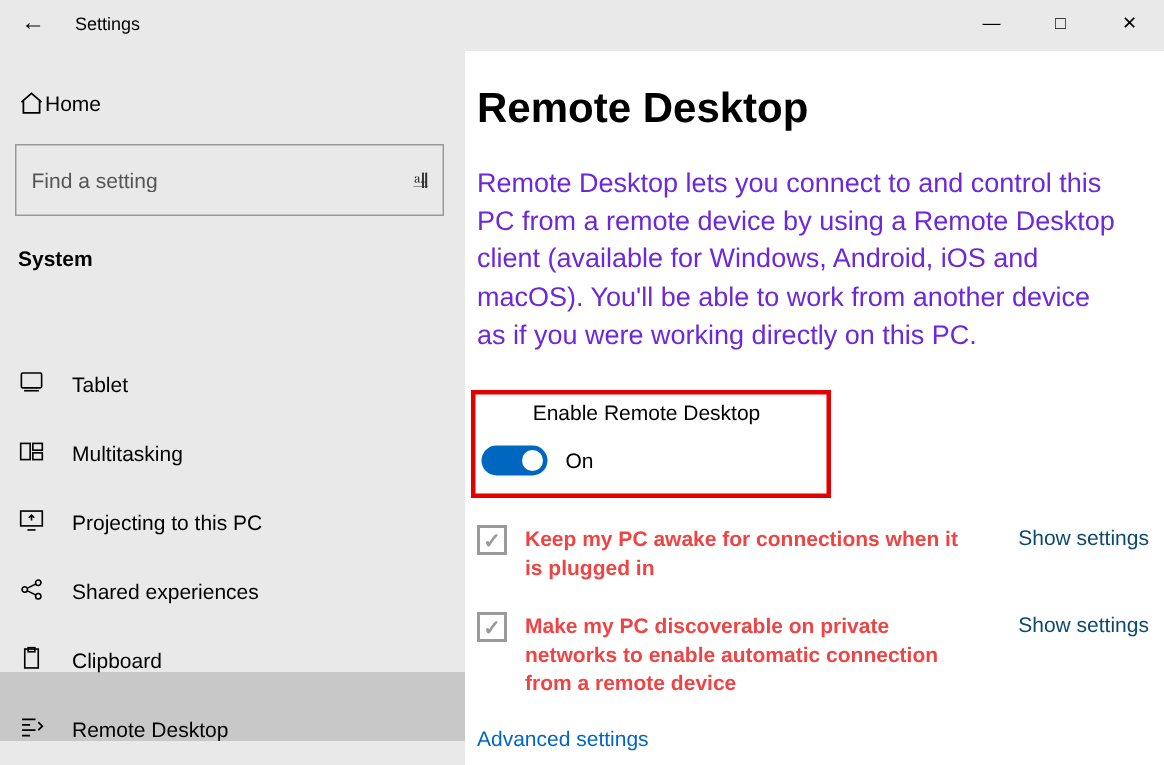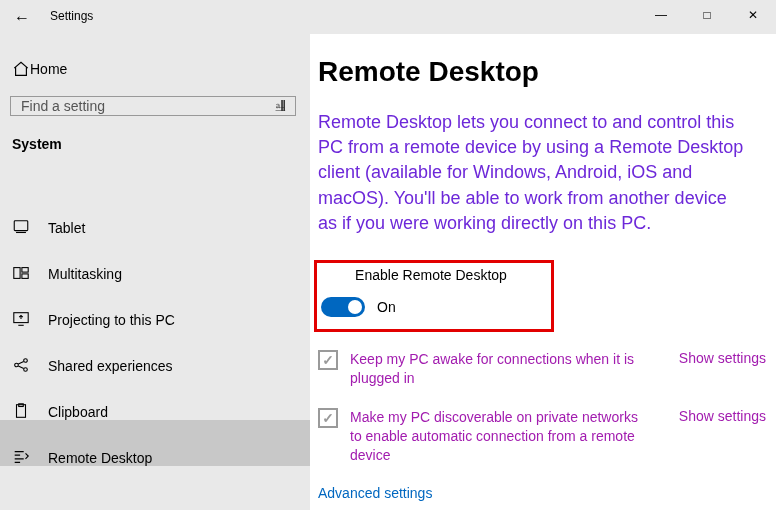--- a/index.html
+++ b/index.html
@@ -11,21 +11,21 @@
     .window-controls { display: flex; }
     .wc { width: 46px; height: 30px; display: flex; align-items: center; justify-content: center; font-size: 12px; font-family: "Segoe MDL2 Assets", "Segoe UI Symbol", sans-serif; }
 
     .main { flex: 1; display: flex; overflow: hidden; }
 
     .sidebar { width: 310px; background: #e9e9e9; padding-top: 20px; display: flex; flex-direction: column; }
     .home { display: flex; align-items: center; padding: 6px 14px 0 12px; font-size: 14px; }
     .home svg { width: 18px; height: 18px; }
 
     .search-wrap { margin: 18px 14px 0 10px; }
-    .search { width: 100%; height: 20px; border: 1px solid #999; background: transparent; font-size: 14px; padding: 0 36px 0 10px; }
+    .search { width: 100%; height: 48px; border: 1px solid #999; background: transparent; font-size: 14px; padding: 0 36px 0 10px; }
     .search::placeholder { color: #555; }
     .search-box { position: relative; }
     .search-icon { position: absolute; right: 10px; top: 50%; transform: translateY(-50%); font-size: 14px; color: #333; }
 
     .category { margin: 20px 14px 6px 12px; font-weight: 600; font-size: 14px; }
 
     .nav { margin-top: 32px; overflow: hidden; }
     .nav-item { display: flex; align-items: flex-end; gap: 18px; padding: 0 14px 0 12px; height: 46px; font-size: 14px; cursor: default; }
     .nav-item svg { width: 18px; height: 18px; flex-shrink: 0; }
     .nav-item.selected { background: #c8c8c8; }
@@ -37,22 +37,22 @@
 
     .highlight-box { border: 3px solid #e20000; padding: 4px 10px 12px 0; width: 240px; margin-bottom: 18px; margin-left: -4px; text-align: center; }
     .enable-label { font-size: 14px; margin-bottom: 14px; padding-left: 4px; }
     .toggle-row { display: flex; align-items: center; gap: 12px; padding-left: 4px; }
     .toggle { width: 44px; height: 20px; border-radius: 10px; background: #0067c0; position: relative; }
     .toggle .knob { position: absolute; right: 3px; top: 3px; width: 14px; height: 14px; background: #fff; border-radius: 50%; }
     .toggle-state { font-size: 14px; }
 
     .option-row { display: flex; align-items: flex-start; margin-bottom: 20px; }
     .chk { width: 20px; height: 20px; border: 2px solid #9a9a9a; display: flex; align-items: center; justify-content: center; margin-right: 12px; flex-shrink: 0; color: #9a9a9a; font-size: 14px; font-weight: 700; }
-    .option-text { font-size: 14px; color: #a21caf; flex: 1; max-width: 300px; line-height: 1.35; }
-    .link { color: #a21caf; font-size: 14px; margin-left: auto; white-space: nowrap; padding-left: 16px; }
+    .option-text { font-size: 14px; color: #ef4444; flex: 1; max-width: 300px; line-height: 1.35; font-weight: bold; }
+    .link { color: #0c4a6e; font-size: 14px; margin-left: auto; white-space: nowrap; padding-left: 16px; }
 
     .adv-link { color: #0067c0; font-size: 14px; margin-bottom: 30px; display: inline-block; }
     .section-title { font-size: 20px; font-weight: 600; margin-top: 6px; }
   </style>
 </head>
 <body>
 
 <div class="titlebar">
   <div class="titlebar-left">
     <span class="back-arrow">←</span>

